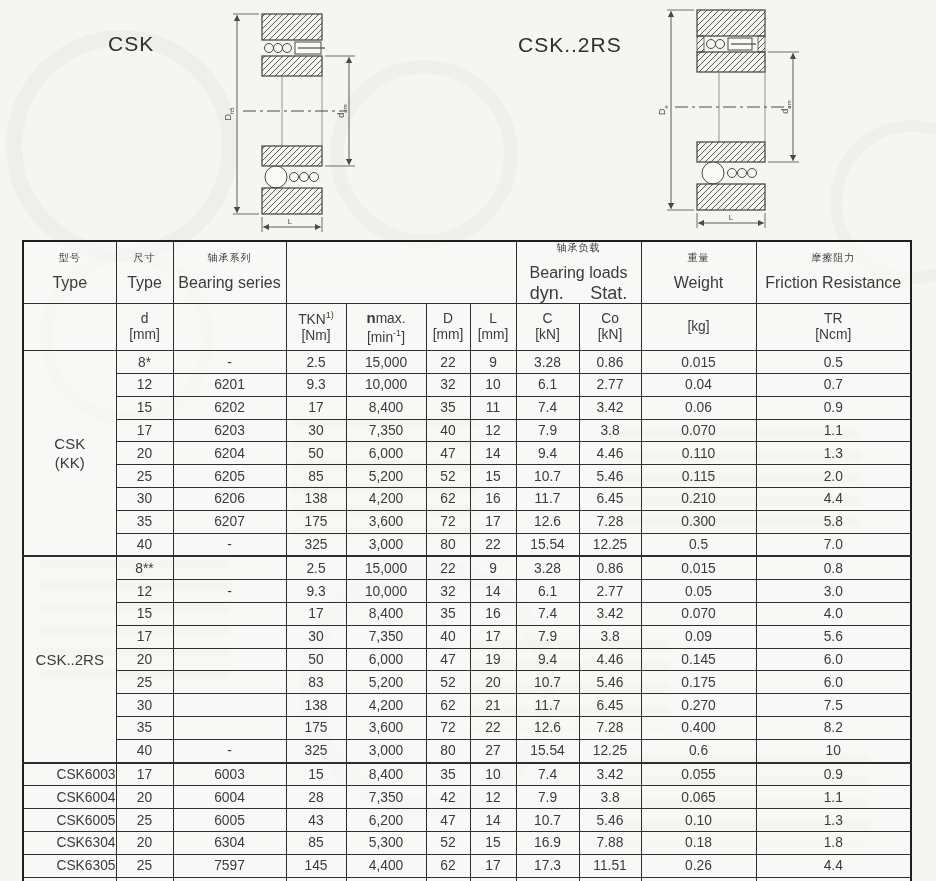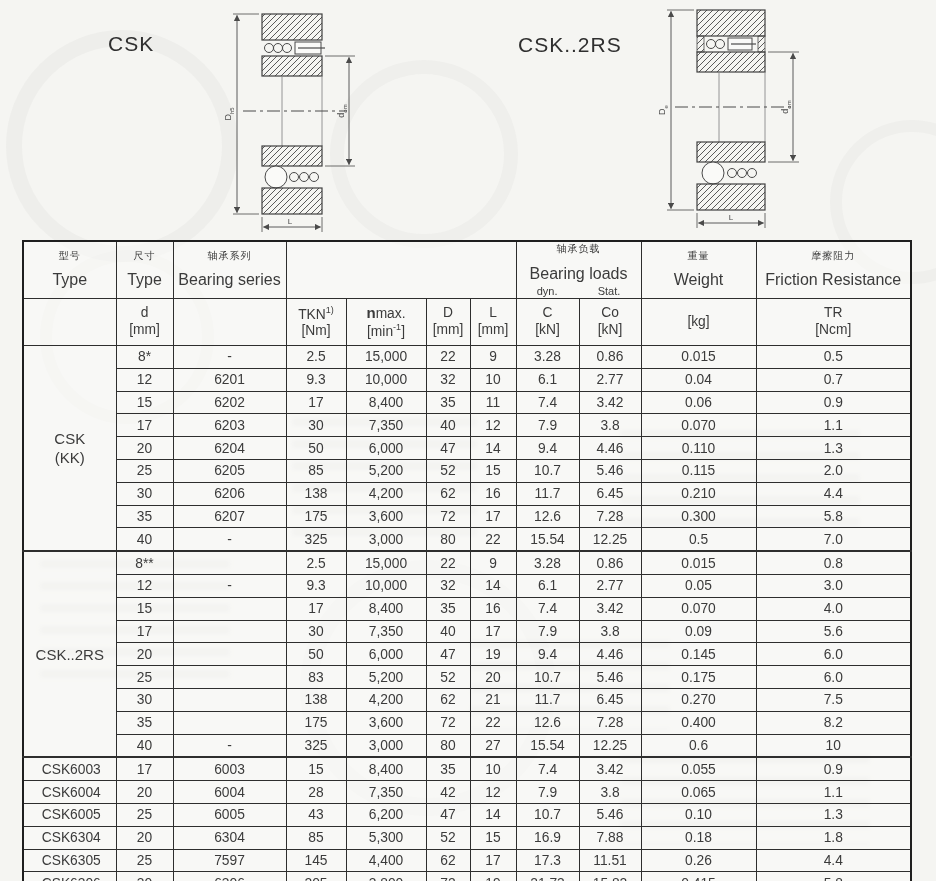--- a/index.html
+++ b/index.html
@@ -48,24 +48,24 @@
     text-align:center;vertical-align:middle;
     padding:0;overflow:hidden;white-space:nowrap;
   }
   .data-table{border:2.5px solid #1f1f1f;}
   .h1 td{height:56px;}
   .h2 td{height:46px;}
   tbody td{height:21.8px;}
   .zh{font-size:10px;letter-spacing:1px;}
   .en{font-size:16px;margin-top:8px;}
   .hdr-line{line-height:1.25;}
-  .loads-split{display:flex;justify-content:space-around;font-size:11px;line-height:1.1;margin-top:1px;}
+  .loads-split{display:flex;justify-content:space-around;font-size:18px;line-height:1.1;margin-top:1px;}
   .unit-line{line-height:1.2;}
   .type-cell{text-align:center;}
-  .type-cell.single{text-align:center;padding-left:3px;}
+  .type-cell.single{text-align:right;padding-left:3px;}
   .group-label{font-size:15px;line-height:1.3;}
   tr.group-sep td{border-top-width:2.5px;}
   sup{font-size:9px;}
   .n-sym{font-weight:bold;font-style:normal;font-size:15px;}
 </style>
 </head>
 <body>
 
 <div class="ghost g1"></div>
 <div class="ghost g2"></div>

